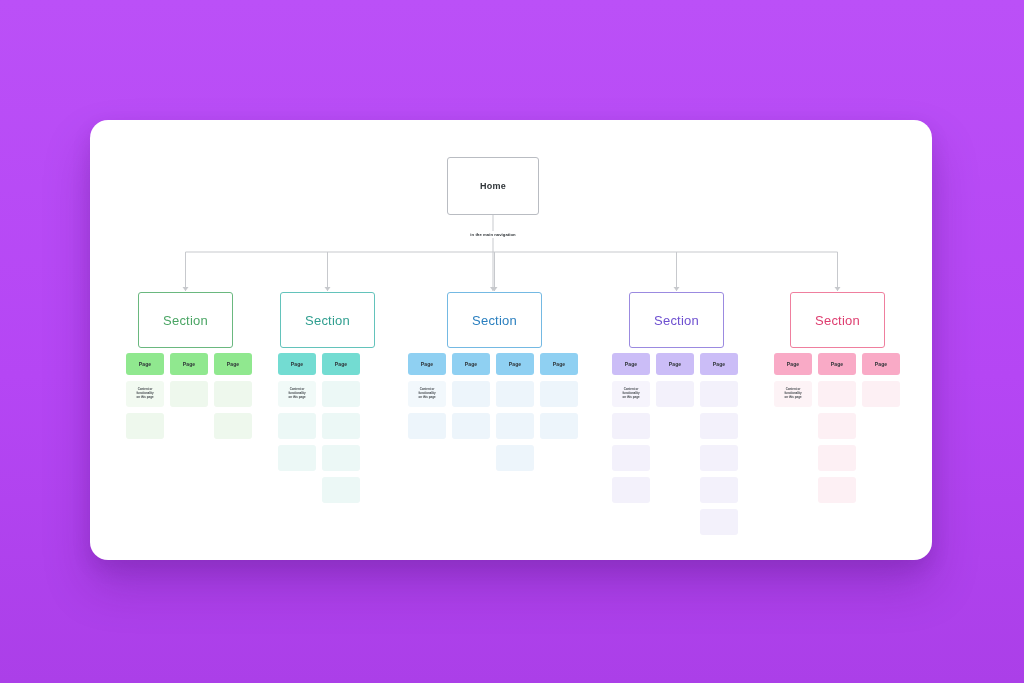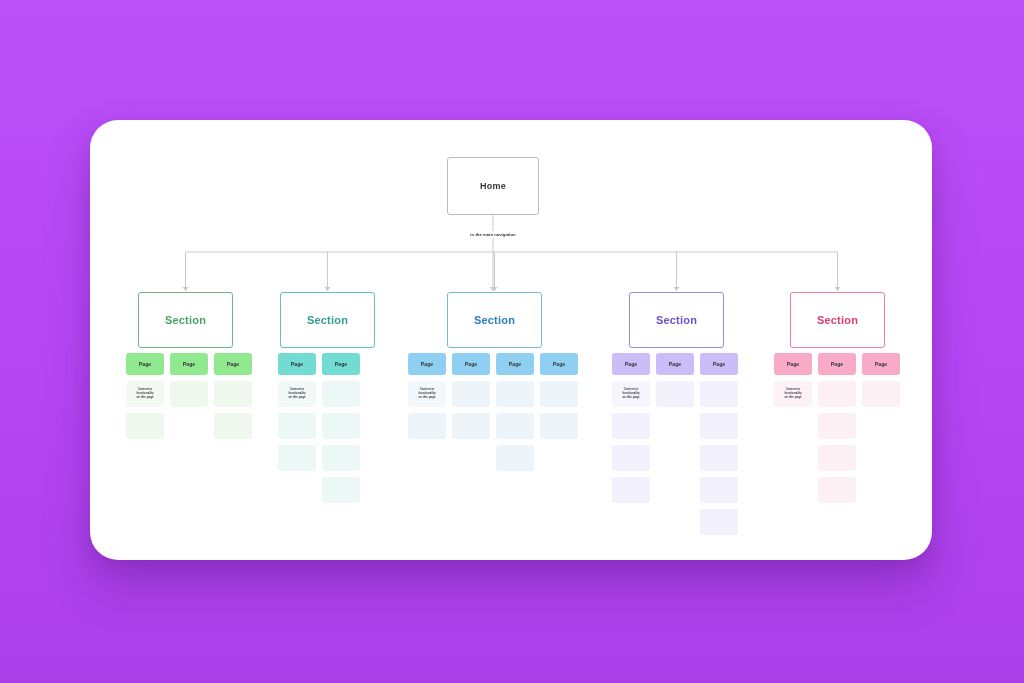--- a/index.html
+++ b/index.html
@@ -24,21 +24,21 @@
   }
 
   
   #canvas {
     position: absolute;
     left: 90px;
     top: 120px;
     width: 842px;
     height: 440px;
     background: #ffffff;
-    border-radius: 28px;
+    border-radius: 18px;
     box-shadow: 0 26px 46px rgba(85, 20, 130, 0.30),
                 0 8px 18px rgba(85, 20, 130, 0.16);
   }
 
   
   #home-node {
     position: absolute;
     left: 357px;
     top: 37px;
     width: 92px;
@@ -100,22 +100,22 @@
     height: 56px;
     border-radius: 3px;
     background: #fff;
     display: flex;
     align-items: center;
     justify-content: center;
     border-width: 1.2px;
     border-style: solid;
   }
   .section-box .slabel {
-    font-size: 11px;
-    font-weight: bold;
+    font-size: 13px;
+    font-weight: normal;
     letter-spacing: 0.2px;
   }
 
   
   .page-grid {
     position: absolute;
     top: 233px;
     display: flex;
     gap: 6px;
     align-items: flex-start;

